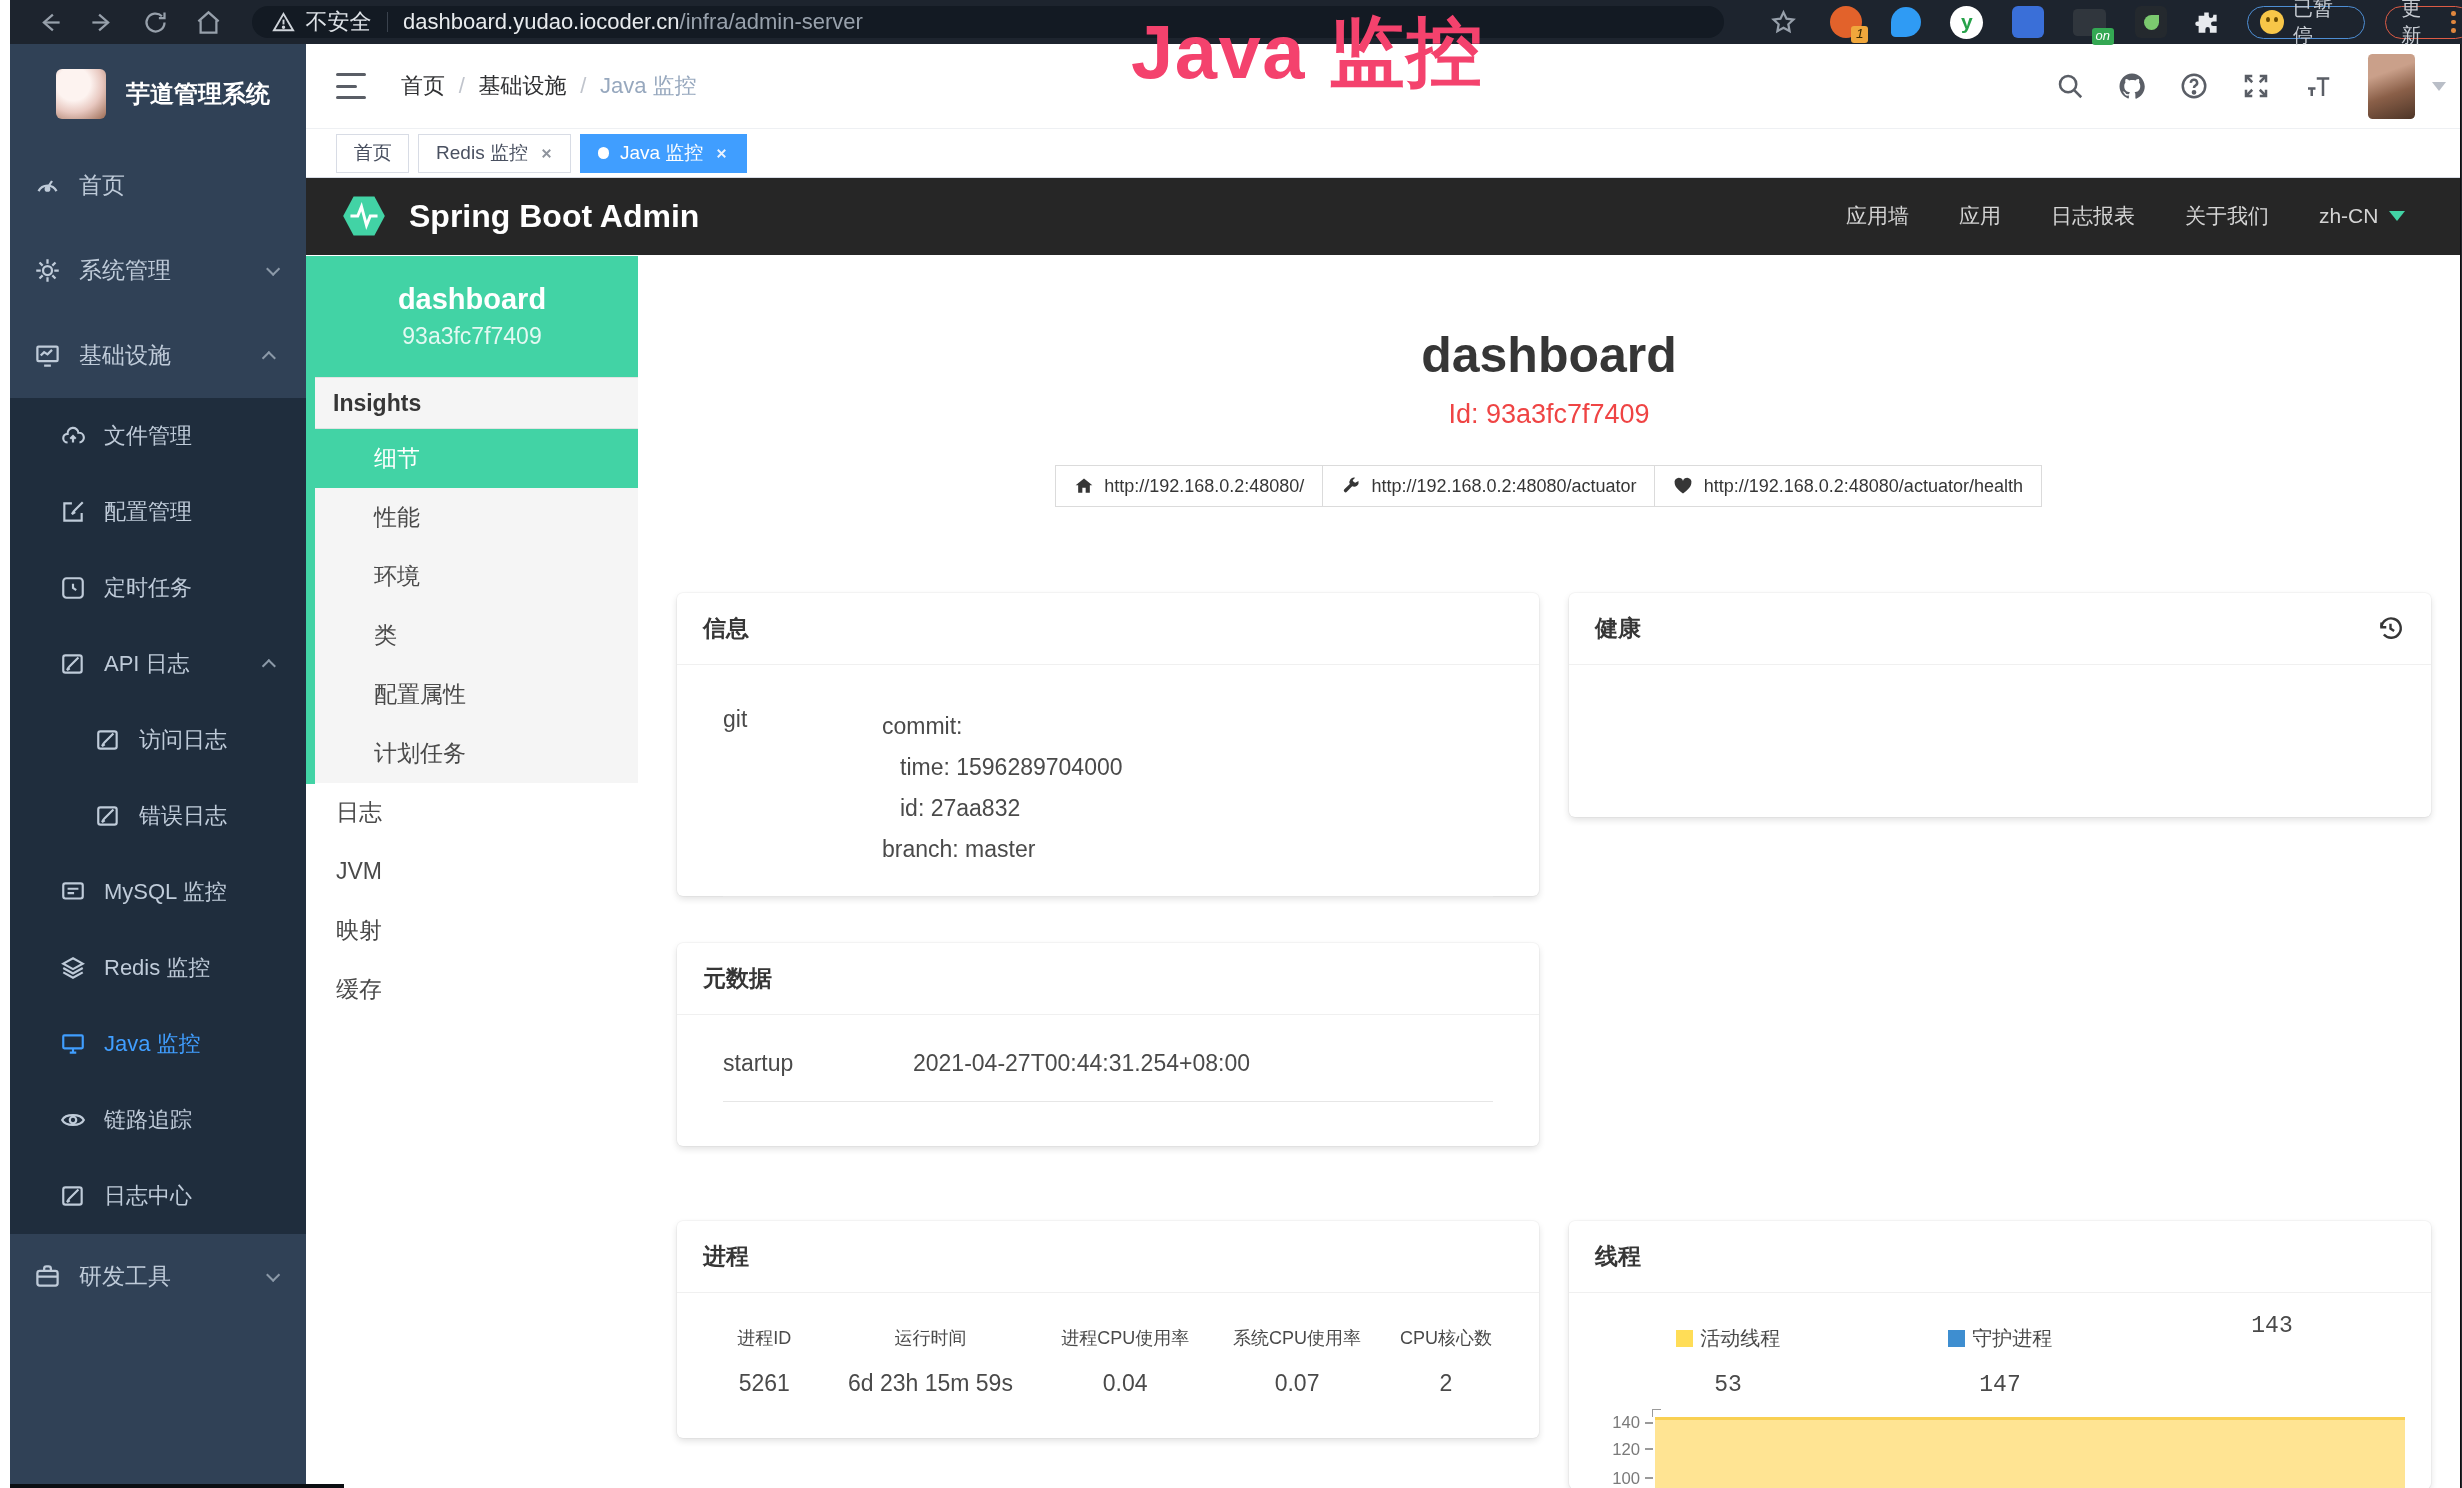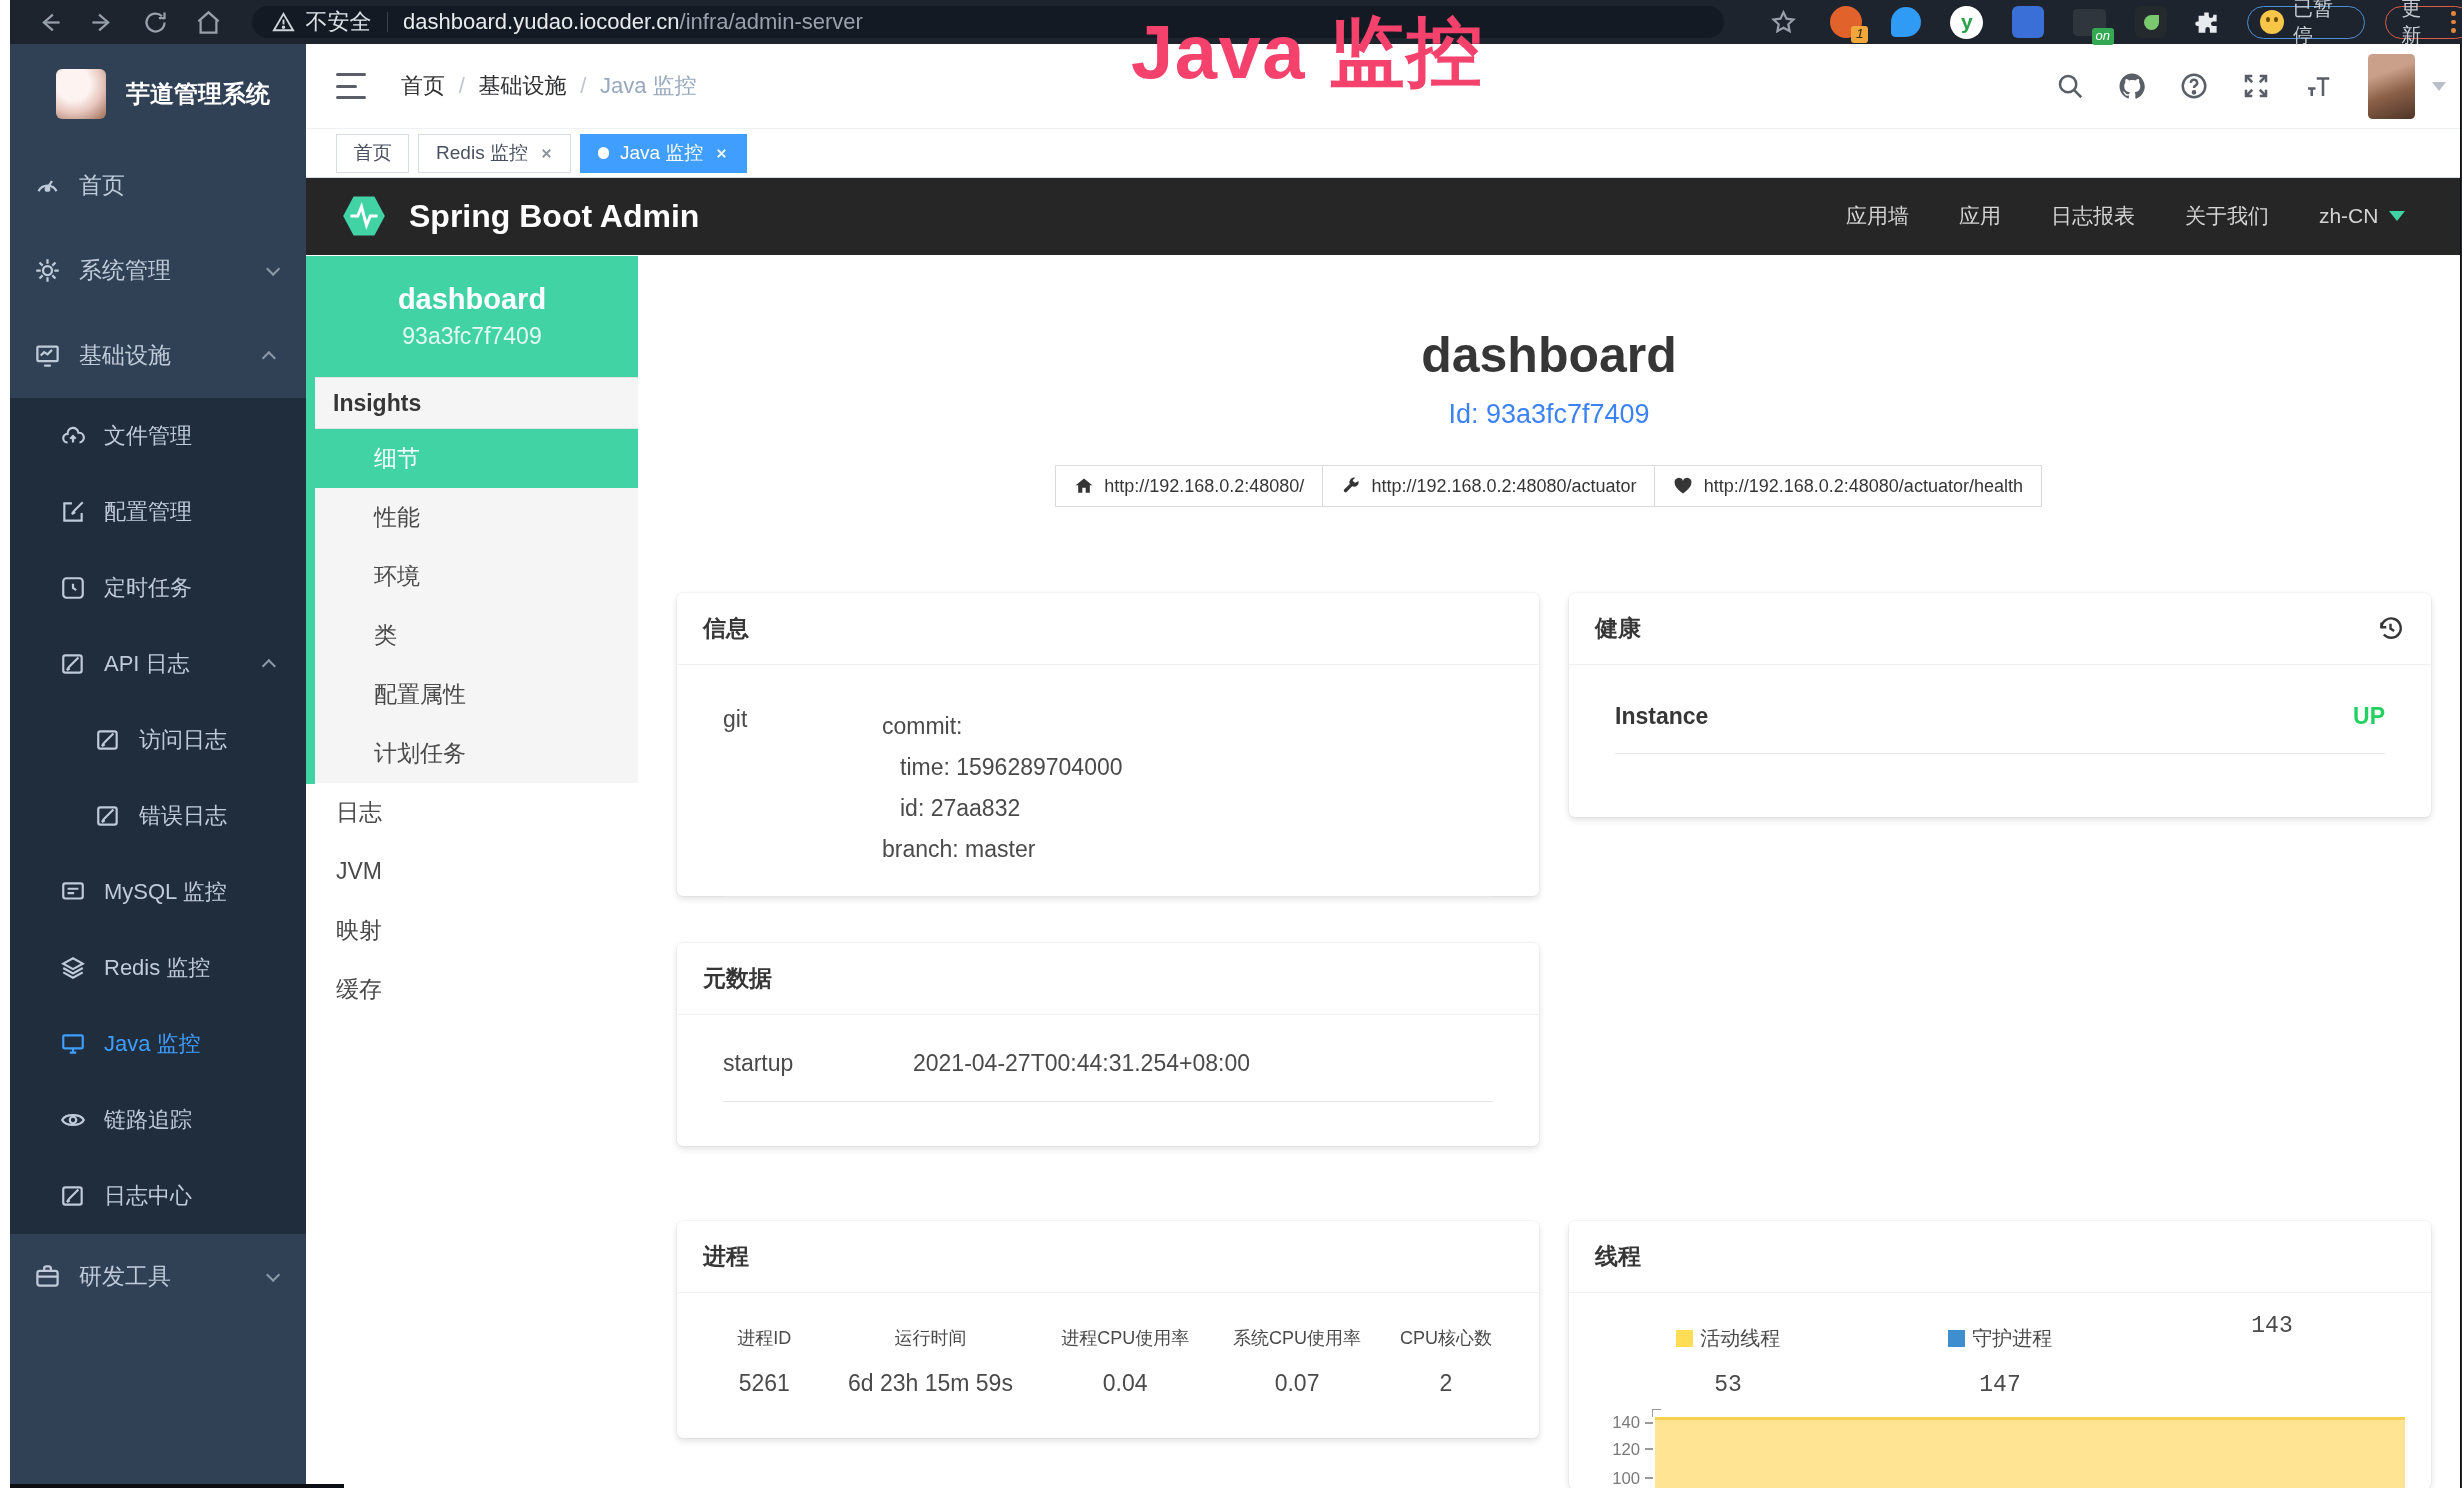--- a/index.html
+++ b/index.html
@@ -114,21 +114,21 @@
   .ins-item.active { background:#42d3a5; color:#fff; }
   .side-item { height:59px; display:flex; align-items:center; padding-left:30px;
                font-size:23px; color:#4a4a4a; cursor:pointer; }
   #group-stripe { left:296px; top:256px; width:9px; height:528px; background:#42d3a5; z-index:3; }
 
   
   #sba-main { left:628px; top:256px; width:1822px; height:1233px; background:#fff; z-index:1; }
   #main-title { position:absolute; top:70px; left:0; width:100%; text-align:center;
                 font-size:50px; font-weight:bold; color:#363636; }
   #main-id { position:absolute; top:143px; left:0; width:100%; text-align:center;
-             font-size:27px; color:#3b82f6; }
+             font-size:27px; color:#ef4444; }
   #link-group { position:absolute; top:209px; left:0; width:100%; display:flex; justify-content:center; }
   .link-btn { height:42px; display:flex; align-items:center; background:#fff; border:1.5px solid #dbdbdb;
               padding:0 18px; margin-left:-1.5px; font-size:18px; color:#363636; cursor:pointer; }
   .link-btn .licon { width:20px; height:20px; margin-right:10.6px; color:#363636; }
 
   .card { position:absolute; background:#fff; border-radius:6px;
           box-shadow:0 3px 7.6px rgba(10,10,10,.12), 0 0 0 0.8px rgba(10,10,10,.04); }
   .card-hd { display:flex; align-items:center; padding:20px 26px; font-size:23px; font-weight:bold;
              color:#363636; border-bottom:1.5px solid #f0f0f0; }
   .hicon { width:29px; height:29px; color:#363636; margin-left:auto; }
@@ -567,24 +567,20 @@
   <div class="card" id="card-health">
     <div class="card-hd">
       <span>健康</span>
       <span class="hicon">
         <svg viewBox="0 0 24 24" fill="none" stroke="currentColor" stroke-width="2">
             <path d="M4.5 11 a8 8 0 1 1 2 6"></path>
             <path d="M4.5 7 v4 h4"></path>
             <path d="M12 8 v4 l3 2"></path>
           </svg>
       </span>
-    </div>
-    <div class="kv-row">
-      <span class="h-label">Instance</span>
-      <span class="h-status">UP</span>
     </div>
   </div>
 
   <div class="card" id="card-meta">
     <div class="card-hd">元数据</div>
     <div class="kv-row">
       <span class="kv-key" style="width:190px">startup</span>
       <span class="kv-val">2021-04-27T00:44:31.254+08:00</span>
     </div>
   </div>

